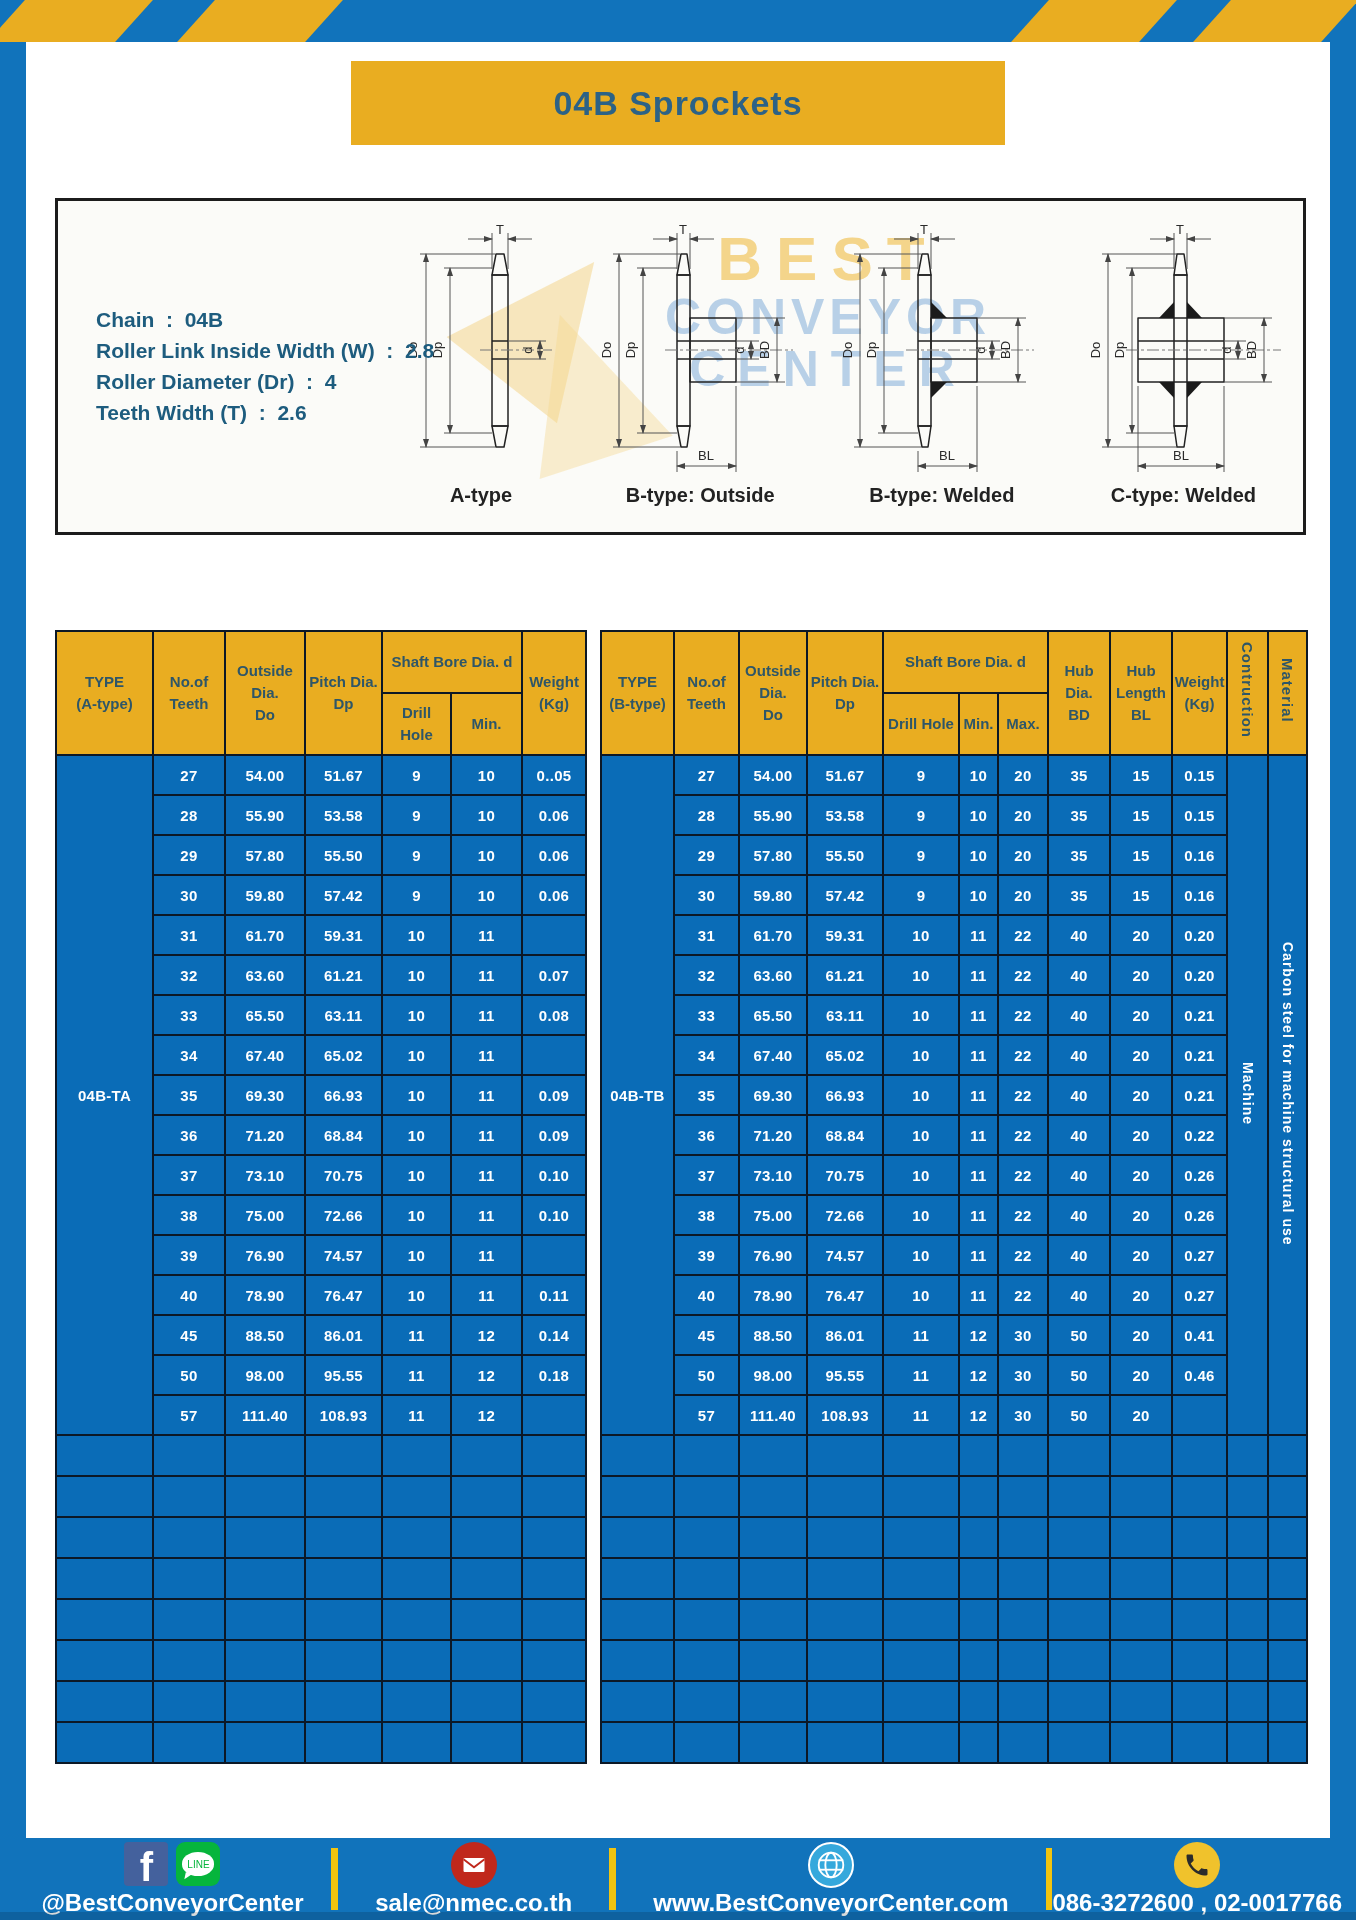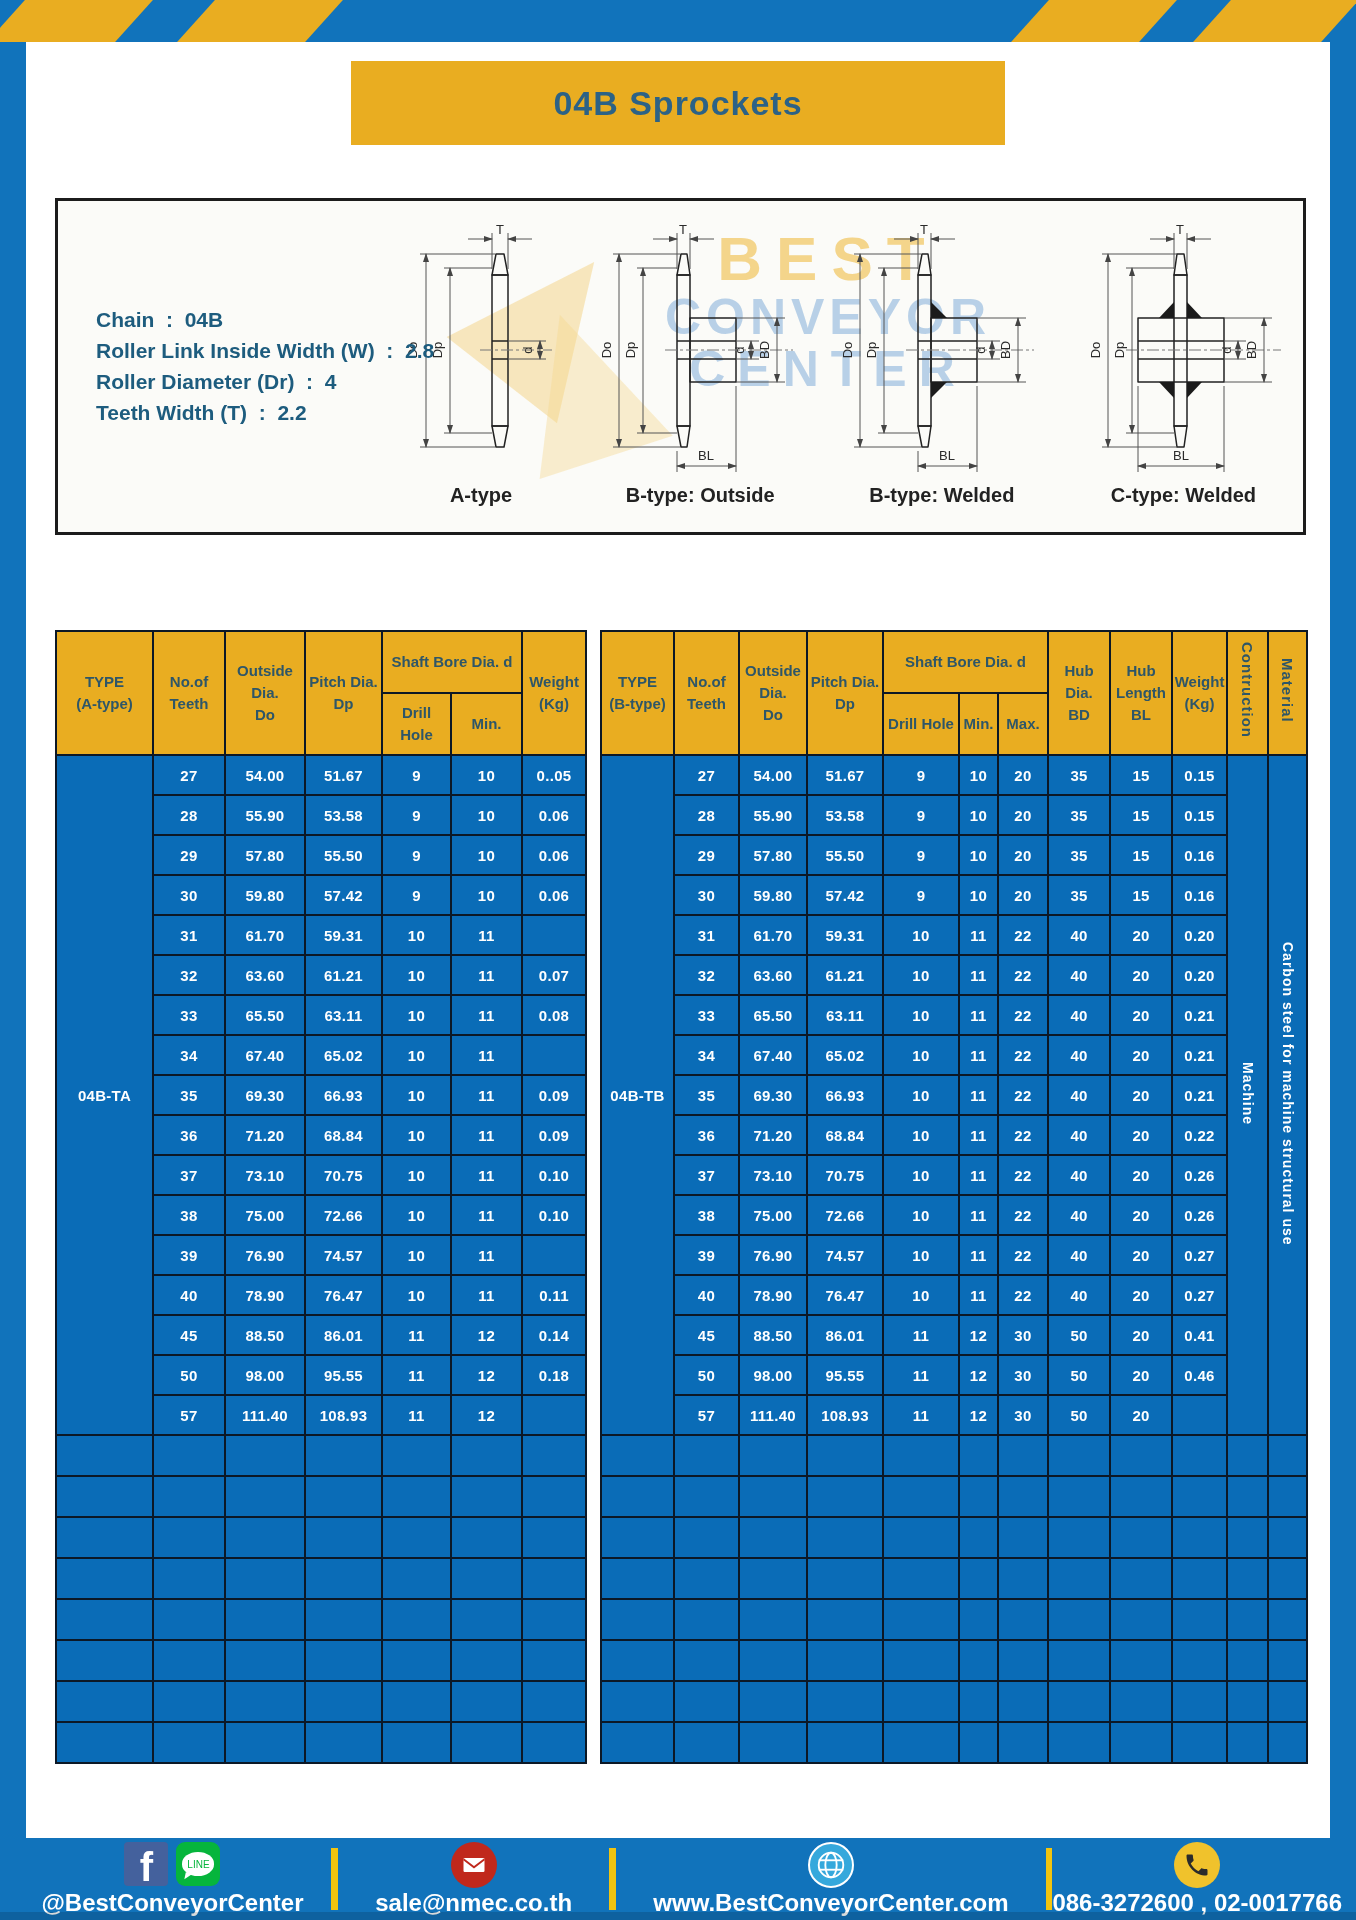--- a/index.html
+++ b/index.html
@@ -93,21 +93,21 @@
   <div class="watermark">
     <div class="wm1">BEST</div>
     <div class="wm2">CONVEYOR</div>
     <div class="wm3">CENTER</div>
   </div>
 
   <div class="specs">
     <div class="spec-line">Chain  :  04B</div>
     <div class="spec-line">Roller Link Inside Width (W)  :  2.8</div>
     <div class="spec-line">Roller Diameter (Dr)  :  4</div>
-    <div class="spec-line">Teeth Width (T)  :  2.2</div>
+    <div class="spec-line">Teeth Width (T)  :  2.6</div>
   </div>
 
   <div class="figs">
 
     <div class="fig">
       <svg class="mech" width="170" height="255" viewBox="0 0 170 255">
         <defs>
             <marker id="m1" markerWidth="9" markerHeight="6" refX="8" refY="3" orient="auto-start-reverse">
               <path d="M0,0 L9,3 L0,6 Z" fill="#444"></path>
             </marker>

